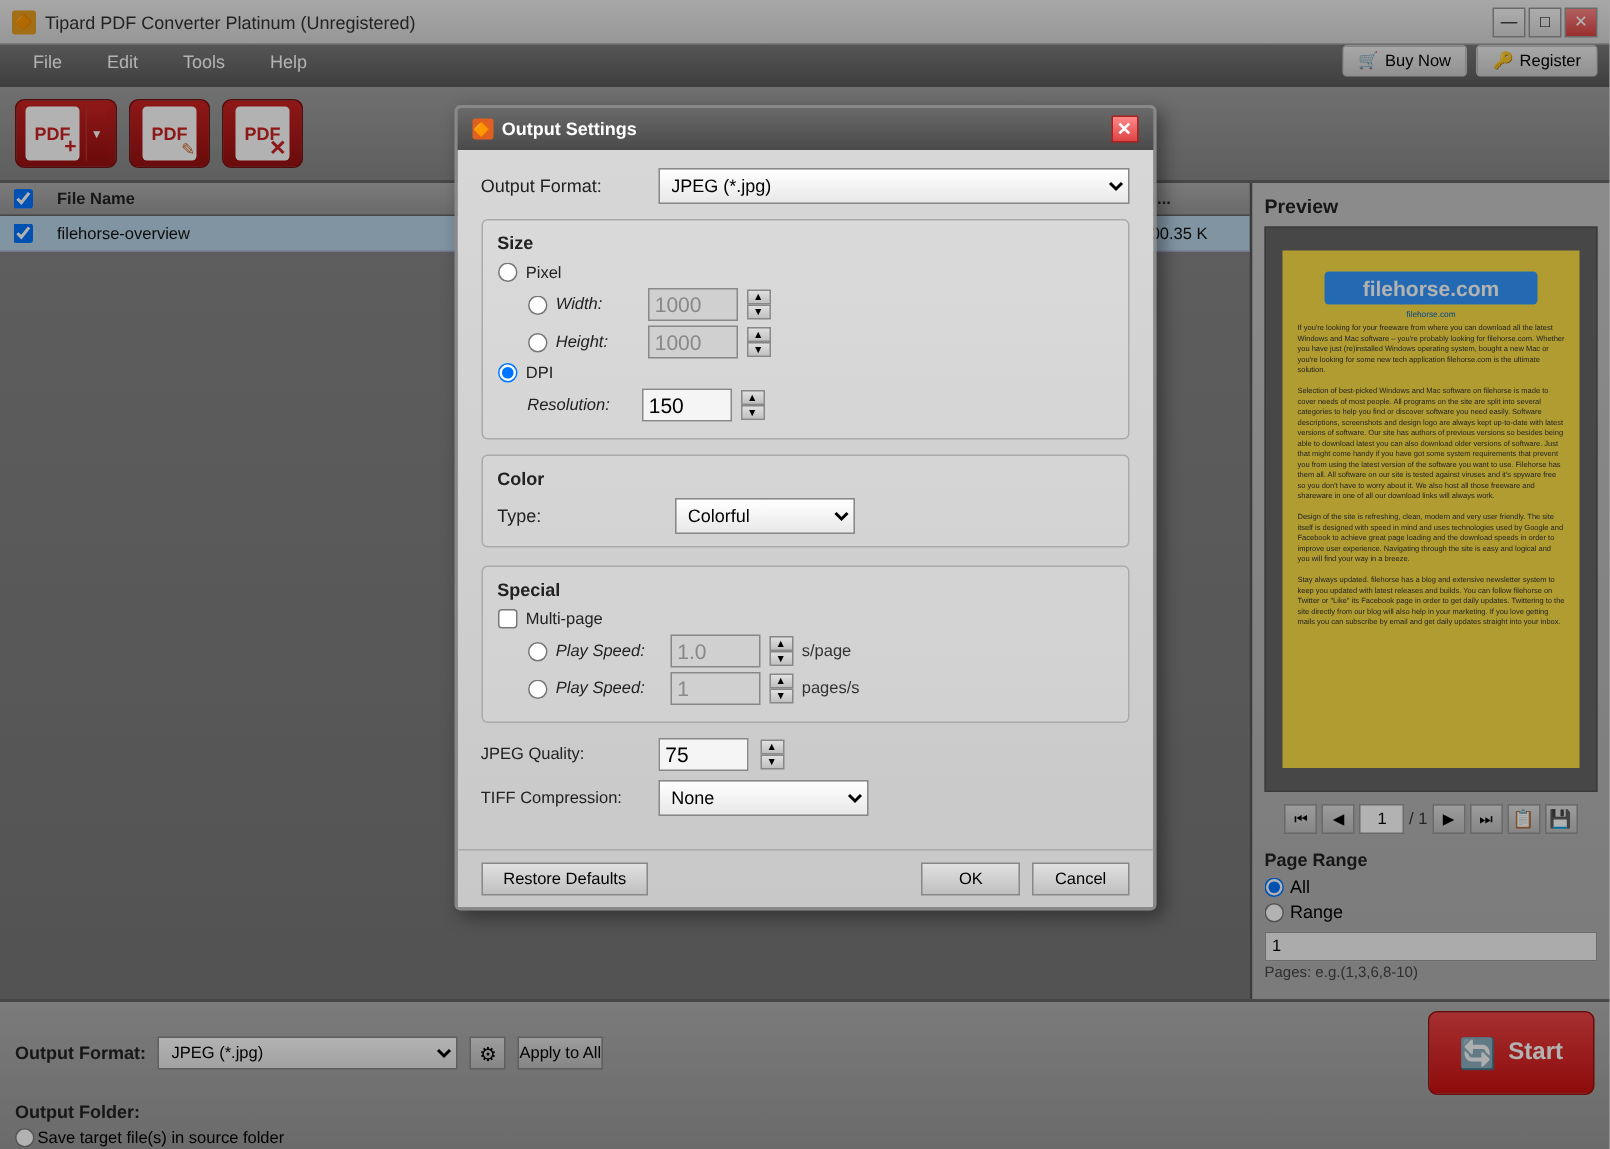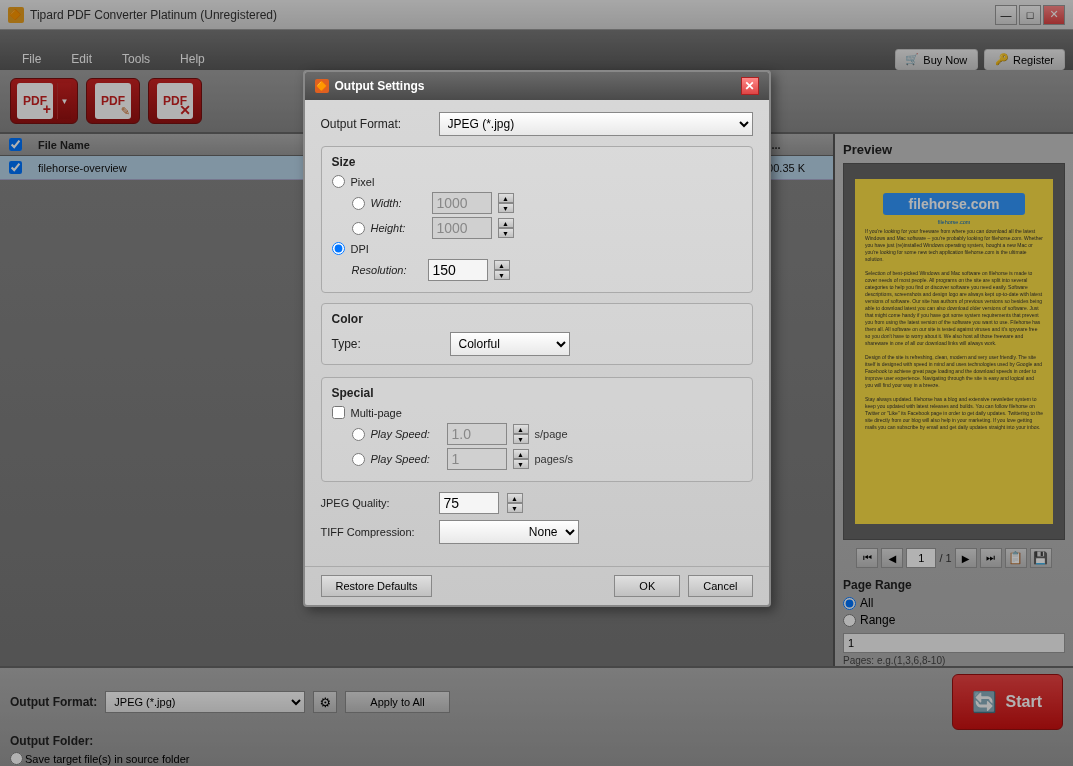--- a/index.html
+++ b/index.html
@@ -48,23 +48,23 @@
       border: 1px solid #999;
       cursor: pointer;
       display: flex; align-items: center; justify-content: center;
       font-size: 11px;
     }
     .title-btn.close { background: linear-gradient(to bottom, #f88, #d44); color: white; }
 
     
     .menu-bar {
       background: linear-gradient(to bottom, #7a7a7a, #5a5a5a);
-      height: 40px;
-      display: flex;
-      align-items: flex-end;
+      height: 28px;
+      display: flex;
+      align-items: flex-start;
       padding: 0 8px;
       justify-content: space-between;
     }
     .menu-items { display: flex; gap: 2px; }
     .menu-item {
       color: white;
       padding: 4px 14px;
       cursor: pointer;
       border-radius: 3px;
       font-size: 12px;
@@ -277,21 +277,21 @@
     }
     .bottom-settings-btn {
       width: 24px; height: 22px;
       background: linear-gradient(to bottom, #e0e0e0, #c0c0c0);
       border: 1px solid #888;
       cursor: pointer;
       display: flex; align-items: center; justify-content: center;
       font-size: 13px;
     }
     .apply-to-all-btn {
-      padding: 2px 24px;
+      padding: 2px 0;
       background: linear-gradient(to bottom, #e0e0e0, #c0c0c0);
       border: 1px solid #888;
       cursor: pointer;
       font-size: 11px;
       height: 22px;
     }
     .start-btn {
       background: linear-gradient(to bottom, #ee4444, #cc1111);
       color: white;
       border: 1px solid #991111;
@@ -744,21 +744,21 @@
         <label>JPEG Quality:</label>
         <input type="text" class="num-input" value="75" style="">
         <div class="spin-btn">
           <div class="spin-up">▲</div>
           <div class="spin-down">▼</div>
         </div>
       </div>
 
       <div class="dialog-field-row">
         <label>TIFF Compression:</label>
-        <select class="dialog-color-select" style="width:140px;text-align:right;">
+        <select class="dialog-color-select" style="width:140px;">
           <option>None</option>
         </select>
       </div>
     </div>
 
     <div class="dialog-buttons">
       <button class="restore-btn">Restore Defaults</button>
       <div style="display:flex;gap:8px;">
         <button class="ok-btn">OK</button>
         <button class="cancel-btn">Cancel</button>

